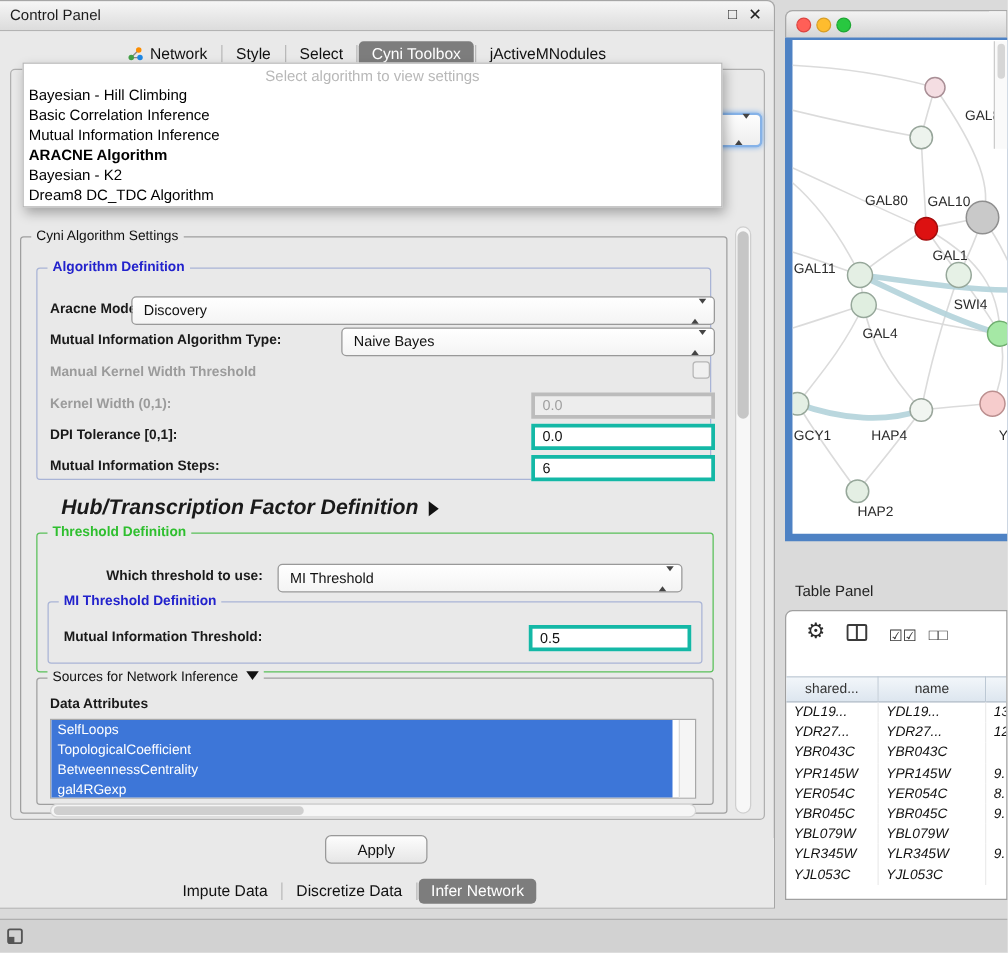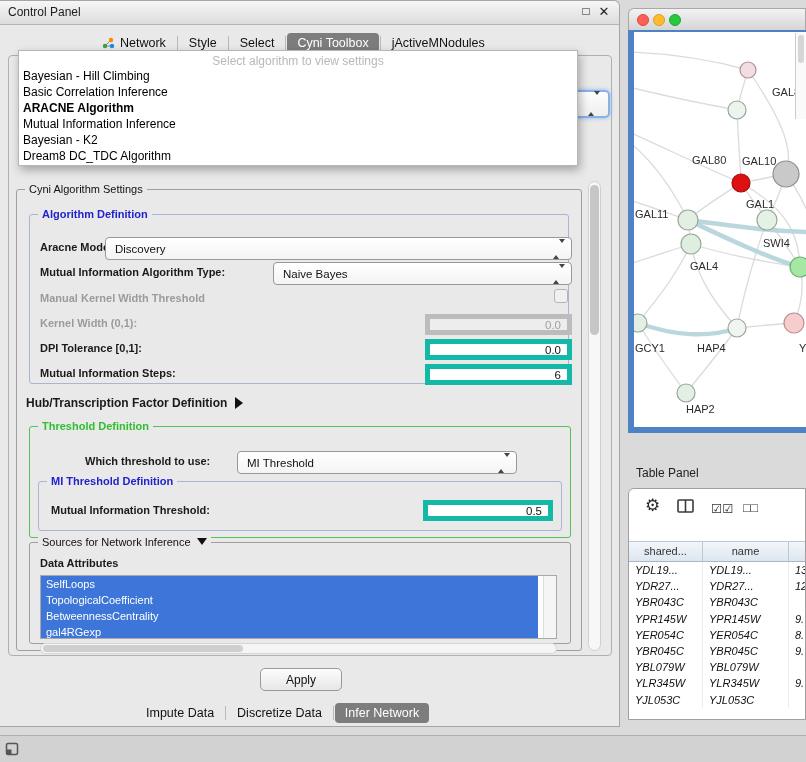--- a/index.html
+++ b/index.html
@@ -46,22 +46,22 @@
   .grp.plain>.grp-title{font-weight:normal;}
   .lbl{position:absolute;font-size:11px;font-weight:bold;color:#1a1a1a;white-space:nowrap;}
   .lbl.disabled{color:#9b9b9b;}
   
   .combo{position:absolute;background:linear-gradient(#ffffff,#f4f4f4);border:1px solid #999;border-radius:4px;
          font-size:11.5px;color:#111;display:flex;align-items:center;padding:0 20px 0 9px;box-sizing:border-box;}
   .combo-arrows{position:absolute;right:6px;top:50%;transform:translateY(-50%);}
   .arr-up{width:0;height:0;border-left:3.5px solid transparent;border-right:3.5px solid transparent;border-bottom:4px solid #444;margin-bottom:2px;}
   .arr-dn{width:0;height:0;border-left:3.5px solid transparent;border-right:3.5px solid transparent;border-top:4px solid #444;}
   
-  .tfield{position:absolute;background:#fff;border:5px solid #14b8a6;font-size:11.5px;color:#111;
-          display:flex;align-items:center;justify-content:flex-end;padding:0 6px;box-sizing:border-box;}
+  .tfield{position:absolute;background:#fff;border:3px solid #14b8a6;font-size:11.5px;color:#111;
+          display:flex;align-items:center;justify-content:flex-start;padding:0 6px;box-sizing:border-box;}
   .tfield.disabled{background:#ededed;border-color:#bcbcbc;color:#a0a0a0;}
   .checkbox{position:absolute;width:14px;height:14px;background:#f0f0f0;border:1px solid #b5b5b5;border-radius:3px;box-sizing:border-box;}
   
   .popup{position:absolute;left:18px;top:49px;width:560px;height:116px;background:#fff;
          border:1px solid #b6b6b6;box-shadow:2px 4px 9px rgba(0,0,0,.3);z-index:30;box-sizing:border-box;}
   .popup-header{font-size:12px;color:#b8b8b8;text-align:center;padding-top:3px;height:15px;}
   .popup-item{font-size:12px;color:#000;padding-left:4px;height:16px;line-height:15px;}
   .popup-item.selected{font-weight:bold;}
   
   .partial-combo{position:absolute;left:571px;top:89px;width:39px;height:28px;background:linear-gradient(#fdfdfd,#eee);
@@ -162,22 +162,22 @@
 
   <div class="partial-combo">
     <span class="combo-arrows"><i class="arr-up"></i><i class="arr-dn"></i></span>
   </div>
 
   <div class="popup">
     <div class="popup-header">Select algorithm to view settings</div>
     <div id="popup-list">
         <div class="popup-item">Bayesian - Hill Climbing</div>
         <div class="popup-item">Basic Correlation Inference</div>
+        <div class="popup-item">Mutual Information Inference</div>
         <div class="popup-item selected">ARACNE Algorithm</div>
-        <div class="popup-item">Mutual Information Inference</div>
         <div class="popup-item">Bayesian - K2</div>
         <div class="popup-item">Dream8 DC_TDC Algorithm</div>
       </div>
   </div>
 
   <div class="grp" style="left:16px;top:188px;width:566px;height:462px;">
     <span class="grp-title" style="font-weight:normal;">Cyni Algorithm Settings</span>
 
     <div class="grp blue" style="left:12px;top:24px;width:540px;height:170px;">
       <span class="grp-title">Algorithm Definition</span>
@@ -206,29 +206,29 @@
       <div class="tfield" style="left:395px;top:124px;width:147px;height:21px;">
         <span>0.0</span>
       </div>
 
       <span class="lbl" style="left:10px;top:152px;">Mutual Information Steps:</span>
       <div class="tfield" style="left:395px;top:149px;width:147px;height:21px;">
         <span>6</span>
       </div>
     </div>
 
-    <span class="lbl" style="left:9px;top:206px;font-size:12px;">
+    <span class="lbl" style="left:32px;top:206px;font-size:17px;font-style:italic;">
       <span>Hub/Transcription Factor Definition</span><span class="hub-arrow"></span>
     </span>
 
     <div class="grp green" style="left:12px;top:236px;width:542px;height:112px;">
       <span class="grp-title">Threshold Definition</span>
 
       <span class="lbl" style="left:55px;top:28px;">Which threshold to use:</span>
-      <div class="combo" style="left:207px;top:24px;width:280px;height:23px;">
+      <div class="combo" style="left:192px;top:24px;width:324px;height:23px;">
         <span>MI Threshold</span>
         <span class="combo-arrows"><i class="arr-up"></i><i class="arr-dn"></i></span>
       </div>
 
       <div class="grp blue" style="left:8px;top:54px;width:524px;height:50px;">
         <span class="grp-title">MI Threshold Definition</span>
         <span class="lbl" style="left:12px;top:22px;">Mutual Information Threshold:</span>
         <div class="tfield" style="left:384px;top:18px;width:130px;height:21px;">
           <span>0.5</span>
         </div>

